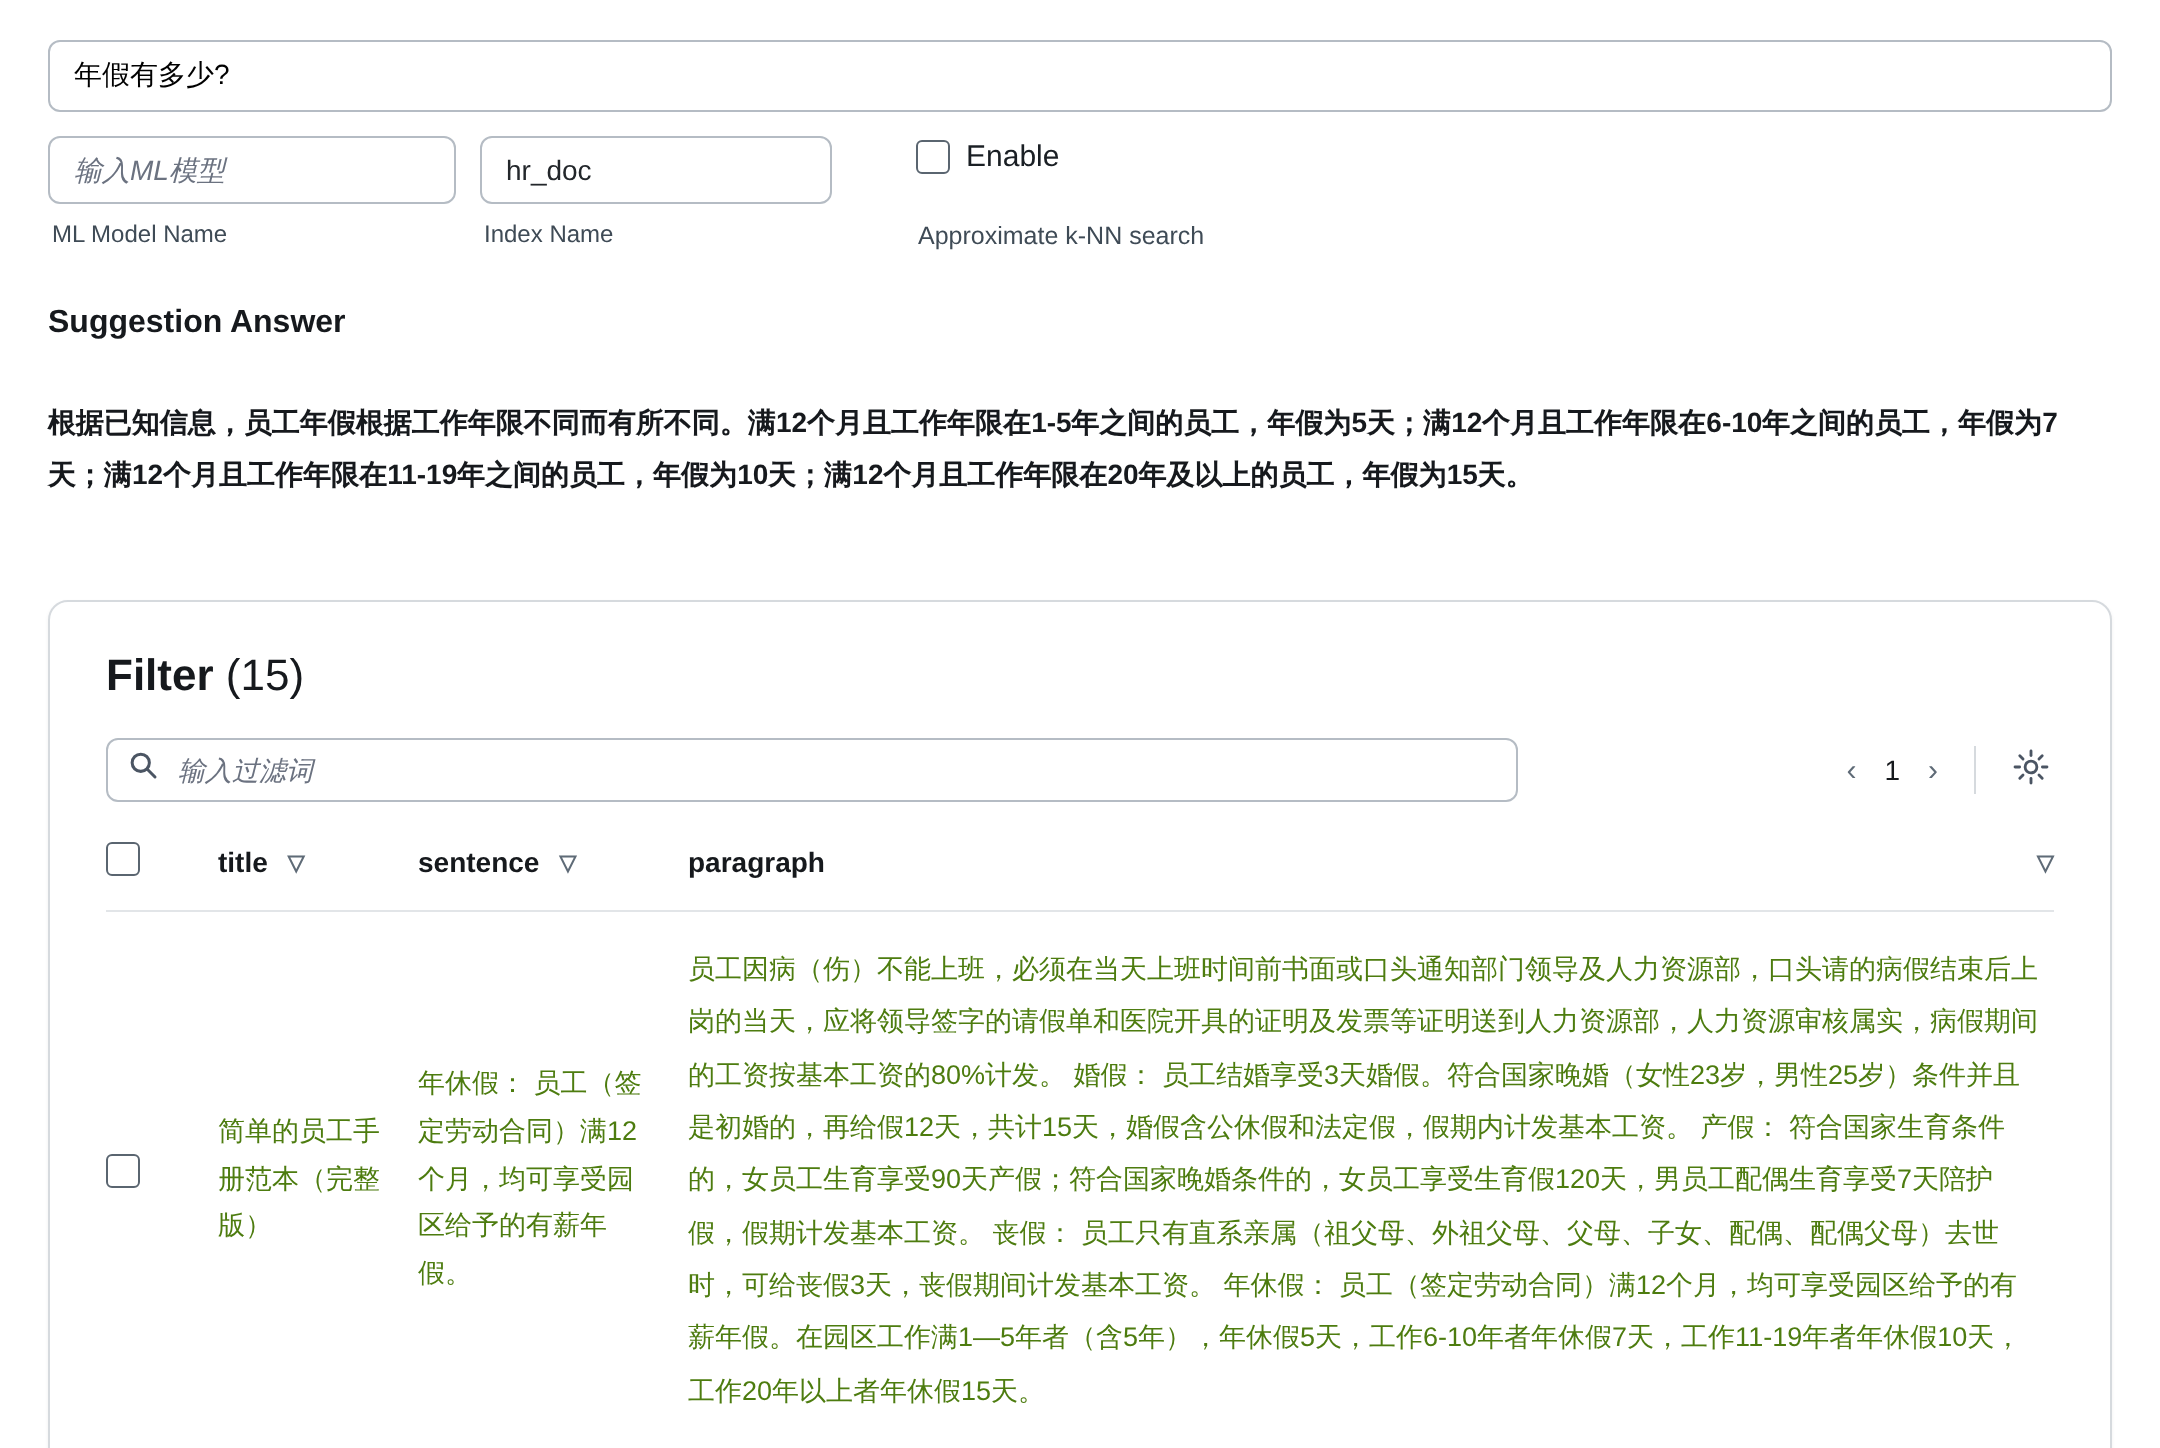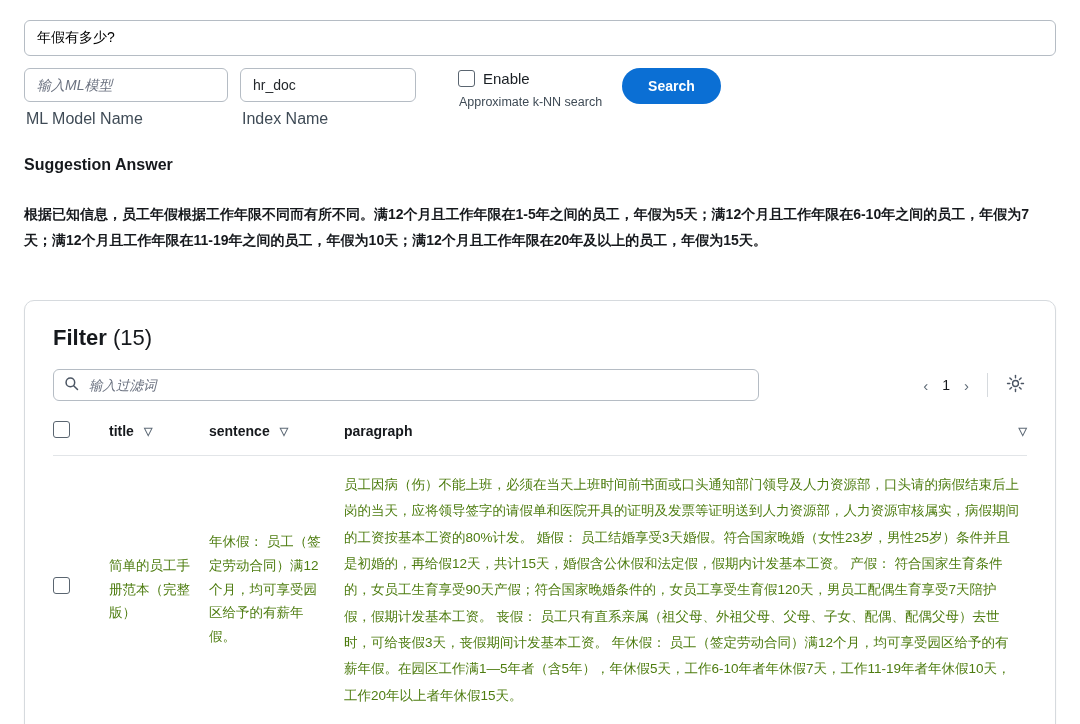--- a/index.html
+++ b/index.html
@@ -51,35 +51,36 @@
     border-radius: 6px;
     padding: 0 12px;
     font-size: 14px;
     font-family: "Liberation Sans", sans-serif;
     background: #fff;
     outline: none;
     color: #23272b;
   }
   .field-input::placeholder { color: #6b7280; font-style: italic; }
   .field-label {
-    font-size: 16px;
+    font-size: 12px;
     color: #3f4b56;
     margin-top: 8px;
     margin-left: 2px;
   }
   #model-block { width: 204px; }
   #model-block .field-input { width: 204px; }
   #index-block { width: 200px; margin-left: 12px; }
   #index-block .field-input { width: 176px; }
 
   .enable-block {
     margin-left: 18px;
     display: flex;
     flex-direction: column;
     padding-top: 2px;
+    gap: 16px;
   }
   .enable-line { display: flex; align-items: center; gap: 8px; }
   .checkbox {
     width: 17px; height: 17px;
     border: 1px solid #5a6570;
     border-radius: 3px;
     background: #fff;
     display: inline-block;
   }
   .enable-label { font-size: 15px; color: #1a1f24; }
@@ -248,21 +249,20 @@
     </div>
 
     <div class="enable-block">
       <div class="enable-line">
         <span class="checkbox"></span>
         <span class="enable-label">Enable</span>
       </div>
       <span class="enable-sub">Approximate k-NN search</span>
     </div>
 
-    <button class="search-btn">Search</button>
   </div>
 
   <div class="sugg-title">Suggestion Answer</div>
   <div class="sugg-body">根据已知信息，员工年假根据工作年限不同而有所不同。满12个月且工作年限在1-5年之间的员工，年假为5天；满12个月且工作年限在6-10年之间的员工，年假为7天；满12个月且工作年限在11-19年之间的员工，年假为10天；满12个月且工作年限在20年及以上的员工，年假为15天。</div>
 
   <div class="card">
 
     <div class="card-title">
       <span>Filter</span>
       <span class="count">(15)</span>

